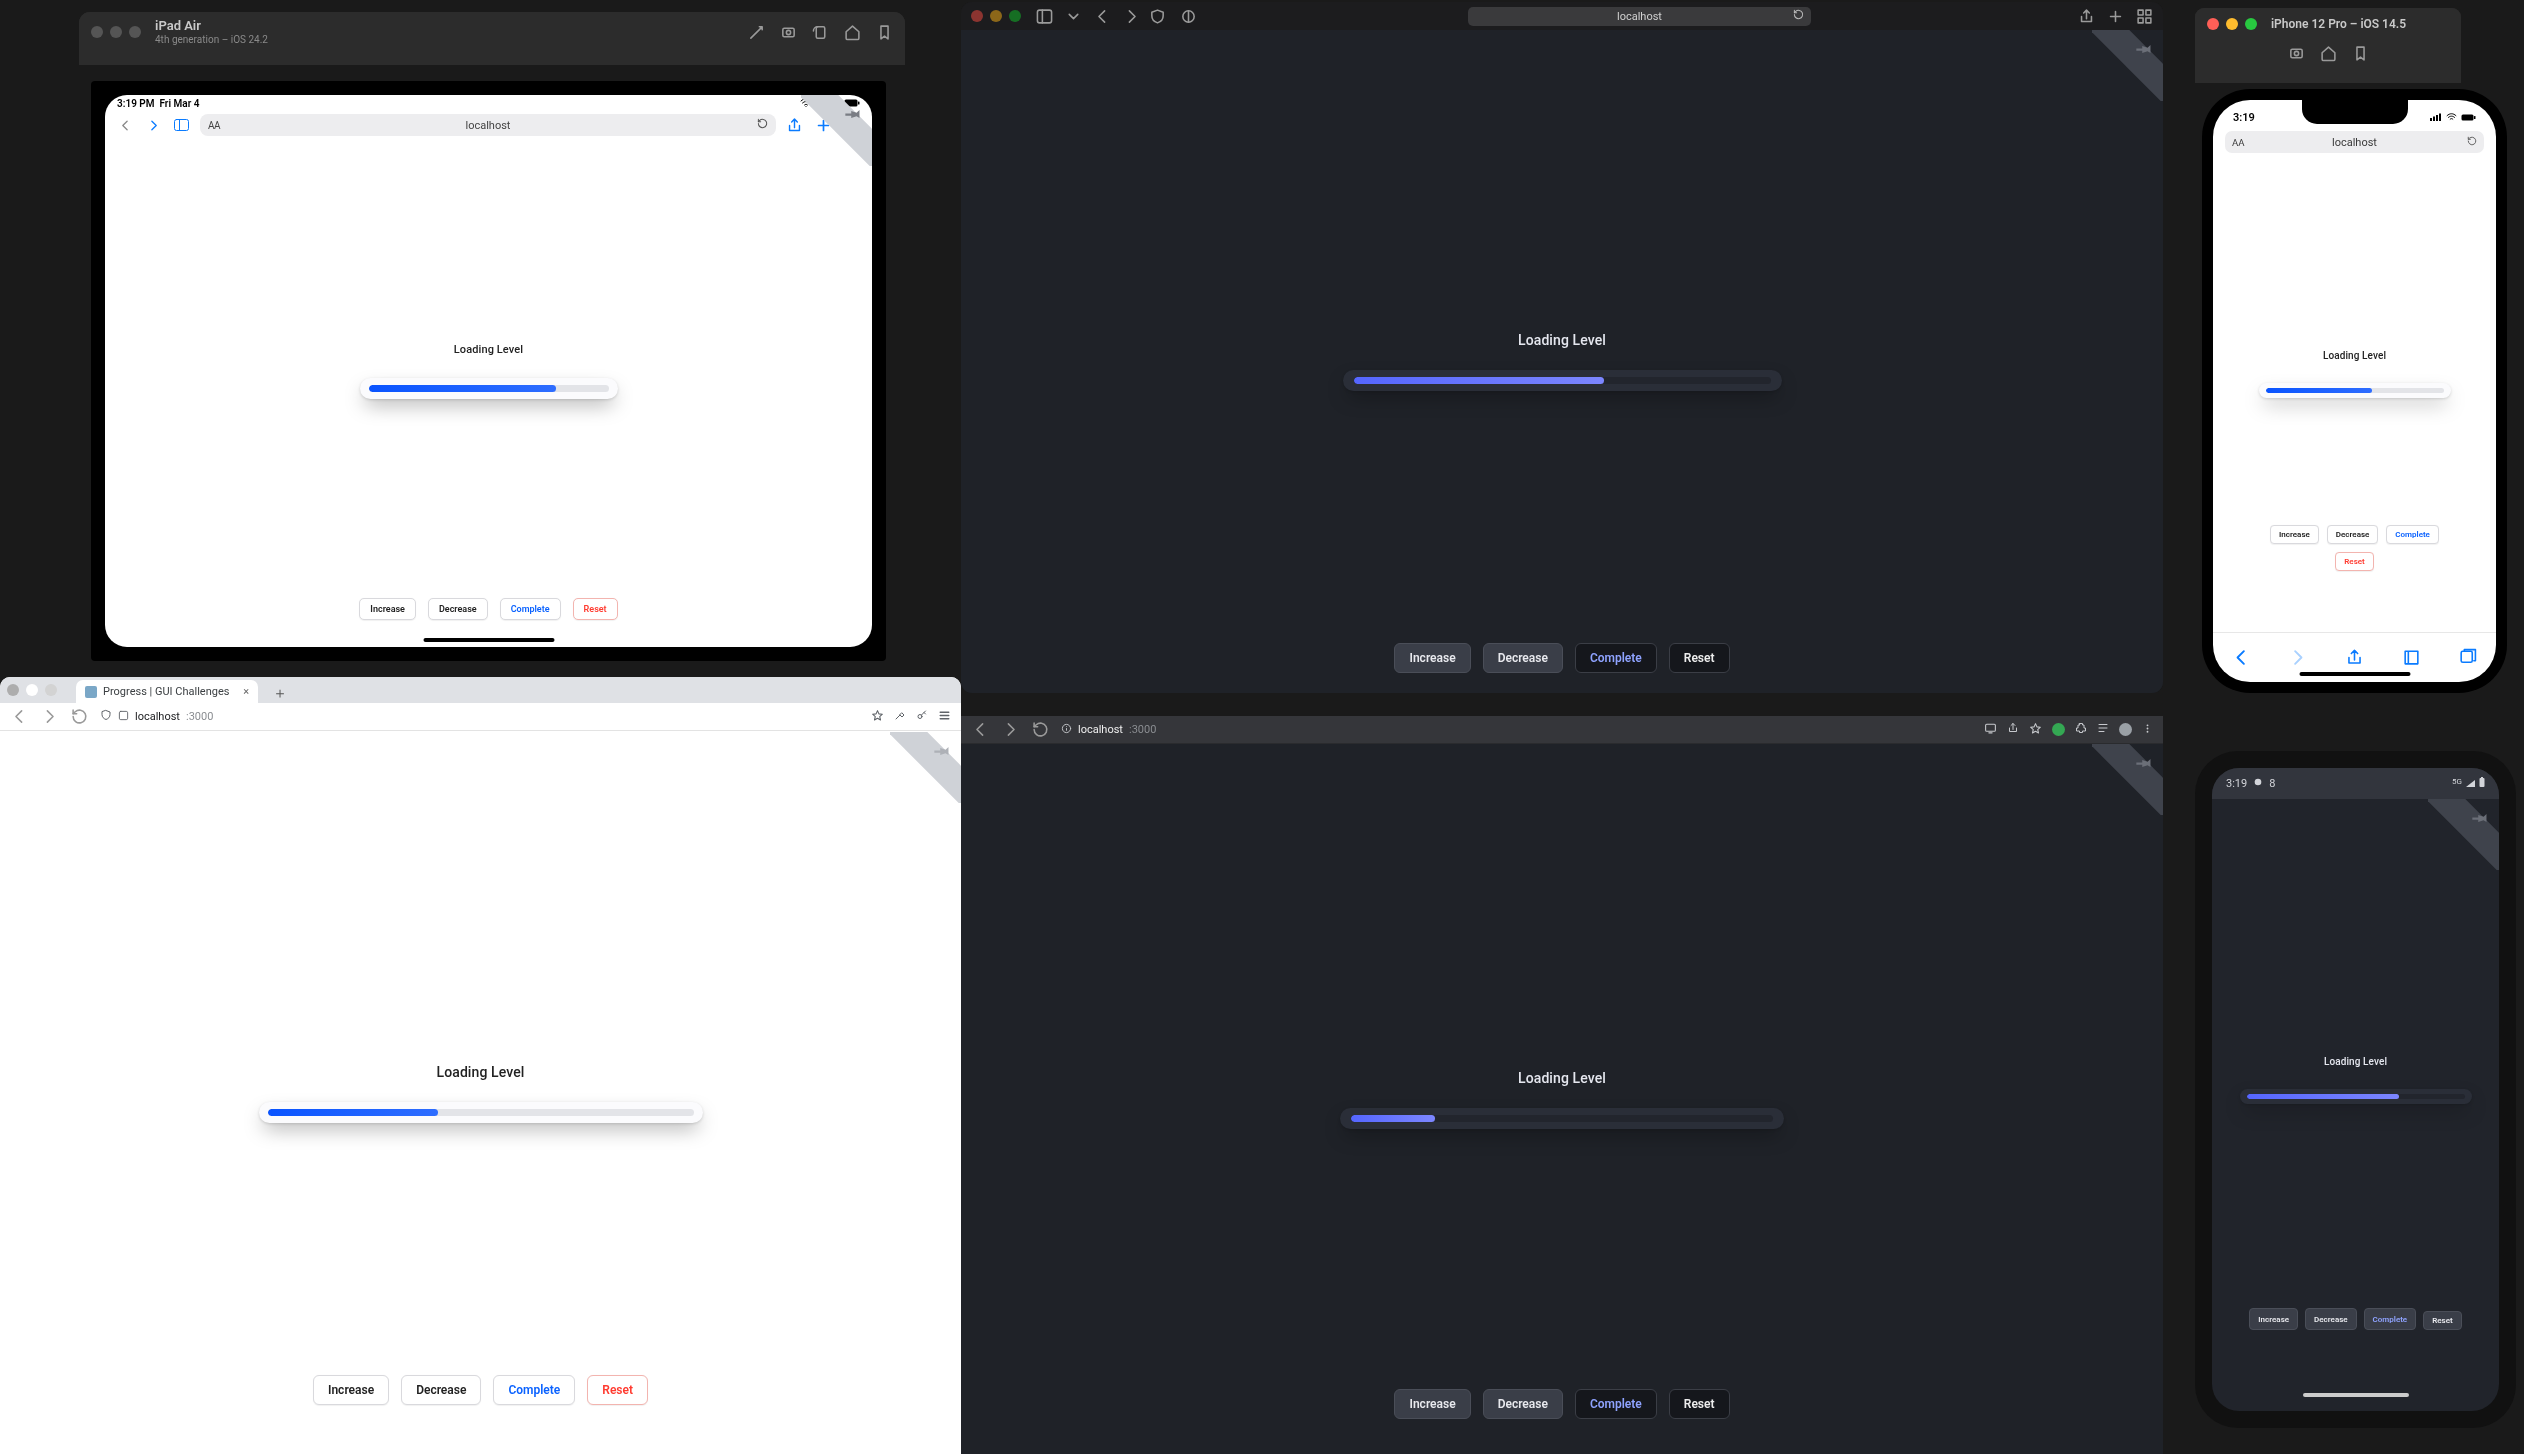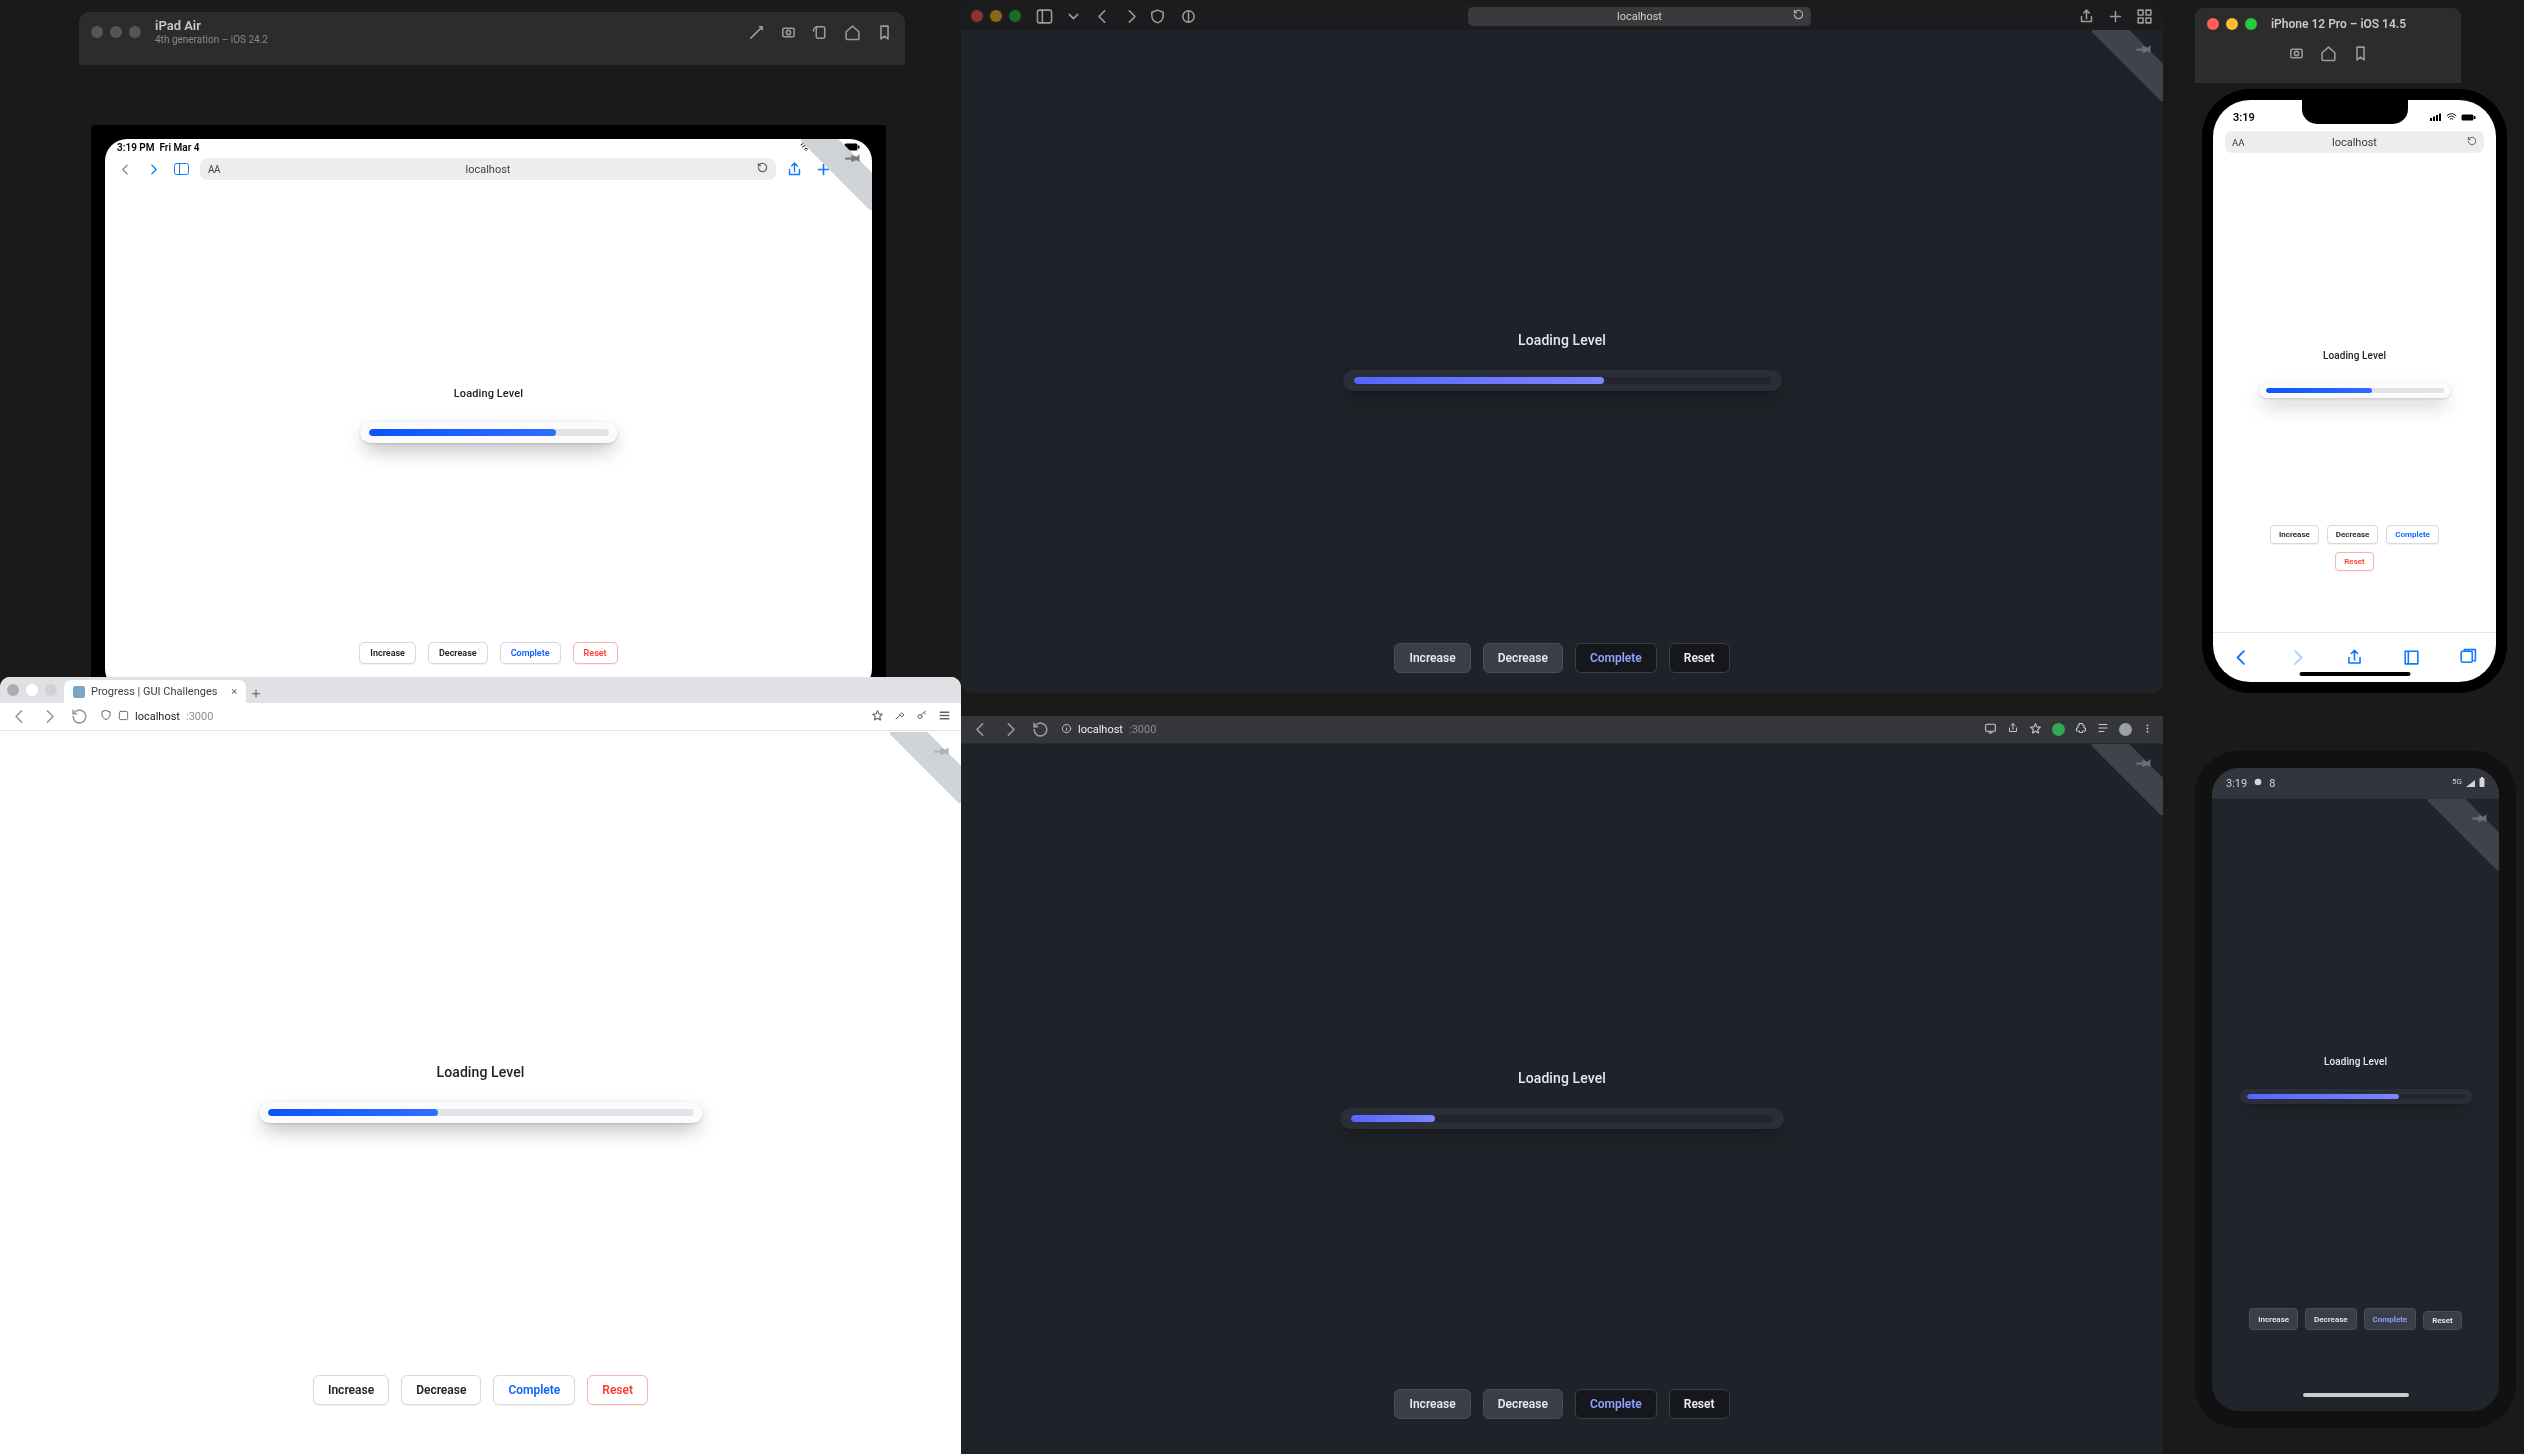--- a/index.html
+++ b/index.html
@@ -18,42 +18,42 @@
   .mac-titlebar.dim .tl-r,.mac-titlebar.dim .tl-y,.mac-titlebar.dim .tl-g{background:#555;}
   .titlebar-title { flex:0 0 auto; display:flex; flex-direction:column; line-height:1.15; }
   .titlebar-title .main{font-weight:600; font-size:13px;}
   .titlebar-title .sub{font-size:10px; color:#8a8a8a;}
   .titlebar-spacer{flex:1;}
   .titlebar-icons{display:flex; gap:14px; align-items:center;}
   .tb-icon{width:18px;height:18px;display:flex;align-items:center;justify-content:center;color:#9a9a9a;}
   .tb-icon svg{width:17px;height:17px;stroke:currentColor;fill:none;stroke-width:2.2;}
 
   
-  .ipad-frame{position:absolute;background:#000;border-radius:4px;padding:14px;margin-top:44px;}
+  .ipad-frame{position:absolute;background:#000;border-radius:4px;padding:14px;}
   .ipad-screen{width:100%;height:100%;background:#fff;border-radius:22px;overflow:hidden;position:relative;}
   .ios-statusbar{display:flex;justify-content:space-between;align-items:center;padding:3px 12px 1px;font-size:10px;font-weight:600;color:#000;}
   .ios-statusbar .right{display:flex;gap:5px;align-items:center;font-size:9px;}
   .ios-navbar{display:flex;align-items:center;gap:10px;padding:4px 11px 5px;}
   .ios-nav-btn{width:18px;height:18px;display:flex;align-items:center;justify-content:center;color:#8a8a8a;}
   .ios-nav-btn.active{color:#0a7bff;}
   .ios-urlbar{flex:1;display:flex;align-items:center;justify-content:center;gap:6px;background:#ededef;border-radius:8px;height:22px;font-size:11px;color:#444;position:relative;}
   .ios-urlbar .aa{position:absolute;left:8px;font-size:10px;letter-spacing:-0.5px;}
   .ios-urlbar .reload{position:absolute;right:8px;}
   .ios-right-icons{display:flex;gap:12px;color:#0a7bff;}
   .ios-right-icons .ico{width:17px;height:17px;}
 
   
   .safari-top{height:28px;background:#1c1c1e;display:flex;align-items:center;gap:8px;padding:0 10px;color:#9a9a9c;}
   .safari-url{flex:0 0 343px;margin:0 auto;height:19px;background:#3a3a3c;border-radius:5px;display:flex;align-items:center;justify-content:center;color:#d0d0d0;font-size:11px;position:relative;}
   .safari-url .reload{position:absolute;right:7px;}
   .safari-left,.safari-right{display:flex;gap:11px;align-items:center;}
   .safari-content{background:#1f2228;position:relative;}
 
   
-  .chrome-tabstrip{height:26px;background:#dfe1e5;display:flex;align-items:flex-end;padding-left:7px;gap:0;}
+  .chrome-tabstrip{height:26px;background:#dfe1e5;display:flex;align-items:flex-end;padding-left:7px;gap:12px;}
   .chrome-tab{display:flex;align-items:center;gap:6px;background:#fff;border-radius:7px 7px 0 0;padding:4px 9px;height:23px;font-size:11px;color:#3c4043;min-width:182px;}
   .chrome-tab .fav{width:12px;height:12px;border-radius:2px;background:#7aa7c7;}
   .chrome-tab .close{margin-left:auto;color:#666;font-size:11px;}
   .chrome-newtab{width:20px;height:20px;display:flex;align-items:center;justify-content:center;color:#555;font-size:15px;}
   .chrome-toolbar{height:28px;background:#fff;display:flex;align-items:center;gap:12px;padding:0 10px;border-bottom:0.5px solid #e3e3e3;color:#5f6368;font-size:11px;}
   .chrome-toolbar.dark{background:#35363a;border-bottom-color:#2a2b2e;color:#bfc1c4;}
   .chrome-url{flex:1;display:flex;align-items:center;gap:6px;}
   .chrome-url .muted{color:#8a8d91;}
   .chrome-right{display:flex;gap:10px;align-items:center;}
   .chrome-right .dot{width:13px;height:13px;border-radius:50%;}

